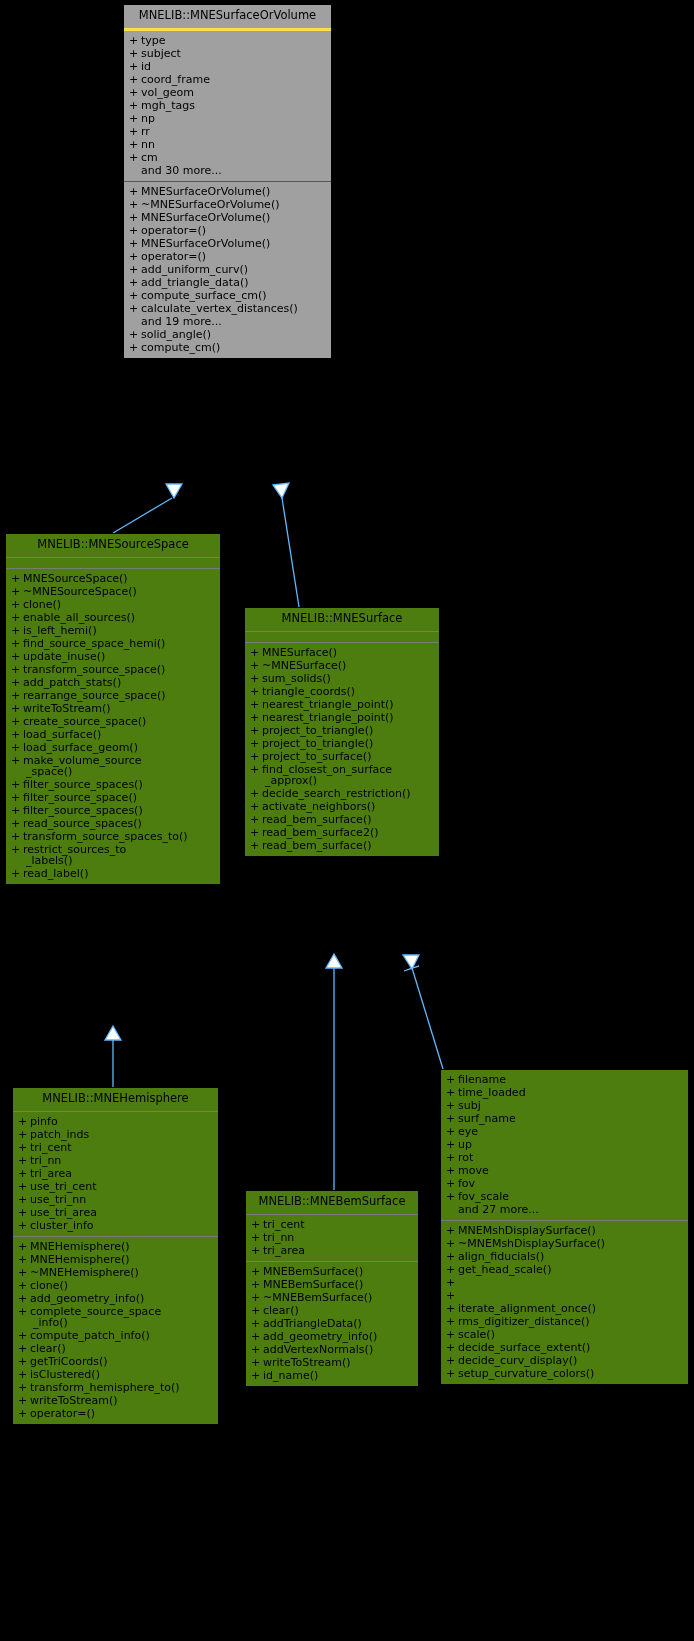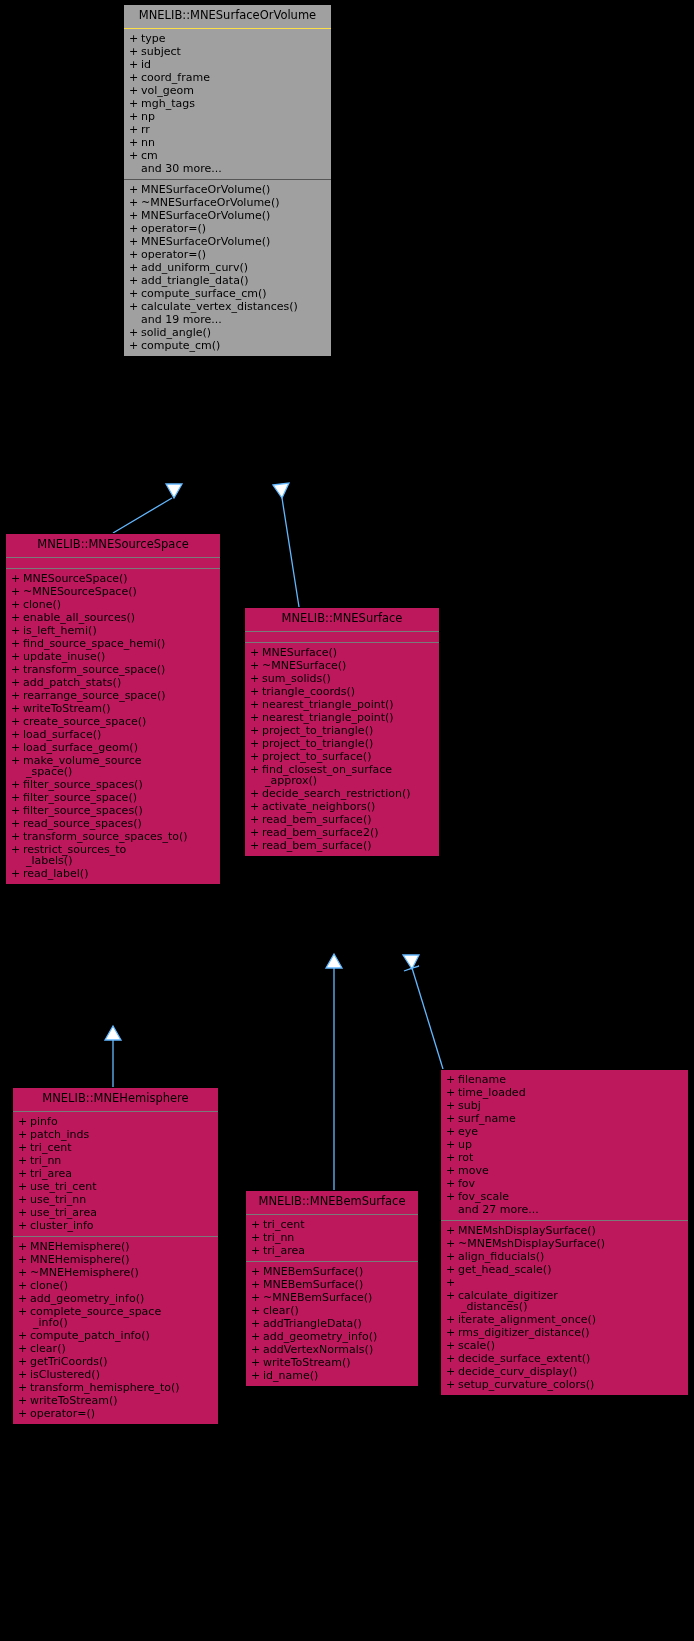--- a/index.html
+++ b/index.html
@@ -24,37 +24,37 @@
     position: absolute;
     left: 0; top: 0;
     width: 694px;
     height: 1641px;
     pointer-events: none;
   }
   .node {
     position: absolute;
     box-sizing: border-box;
     border: 1px solid #000000;
-    background: #be185d;
+    background: #4d7c0f;
     font-size: 11px;
     line-height: 1.0;
   }
   .node.root {
     background: #a0a0a0;
   }
   .node-title {
     text-align: center;
     padding: 5px 6px 6px 6px;
     font-size: 11.5px;
     border-bottom: 1px solid #7a7a7a;
     white-space: nowrap;
     overflow: hidden;
   }
   .node.root .node-title {
-    border-bottom: 1px solid #fde047;
+    border-bottom: 3px solid #fde047;
   }
   .section {
     padding: 3px 0 4px 0;
   }
   .section + .section {
     border-top: 1px solid #7a7a7a;
   }
   .node.root .section + .section {
     border-top: 1px solid #555555;
   }
@@ -269,21 +269,21 @@
         <div class="row"><span class="vis">+</span><span class="nm">fov</span></div>
         <div class="row"><span class="vis">+</span><span class="nm">fov_scale</span></div>
         <div class="row more"><span class="vis">+</span><span class="nm">and 27 more...</span></div>
       </div>
     <div class="section">
         <div class="row"><span class="vis">+</span><span class="nm">MNEMshDisplaySurface()</span></div>
         <div class="row"><span class="vis">+</span><span class="nm">~MNEMshDisplaySurface()</span></div>
         <div class="row"><span class="vis">+</span><span class="nm">align_fiducials()</span></div>
         <div class="row"><span class="vis">+</span><span class="nm">get_head_scale()</span></div>
         <div class="row wrap2"><span class="vis">+</span></div>
-        <div class="row wrap2"><span class="vis">+</span><span class="nm">calculate_digitizer<span class="cont">_distances()</span></span></div>
+        <div class="row wrap2"><span class="vis">+</span></div>
         <div class="row"><span class="vis">+</span><span class="nm">iterate_alignment_once()</span></div>
         <div class="row"><span class="vis">+</span><span class="nm">rms_digitizer_distance()</span></div>
         <div class="row"><span class="vis">+</span><span class="nm">scale()</span></div>
         <div class="row"><span class="vis">+</span><span class="nm">decide_surface_extent()</span></div>
         <div class="row"><span class="vis">+</span><span class="nm">decide_curv_display()</span></div>
         <div class="row"><span class="vis">+</span><span class="nm">setup_curvature_colors()</span></div>
       </div>
   </div>
 
 </div>

